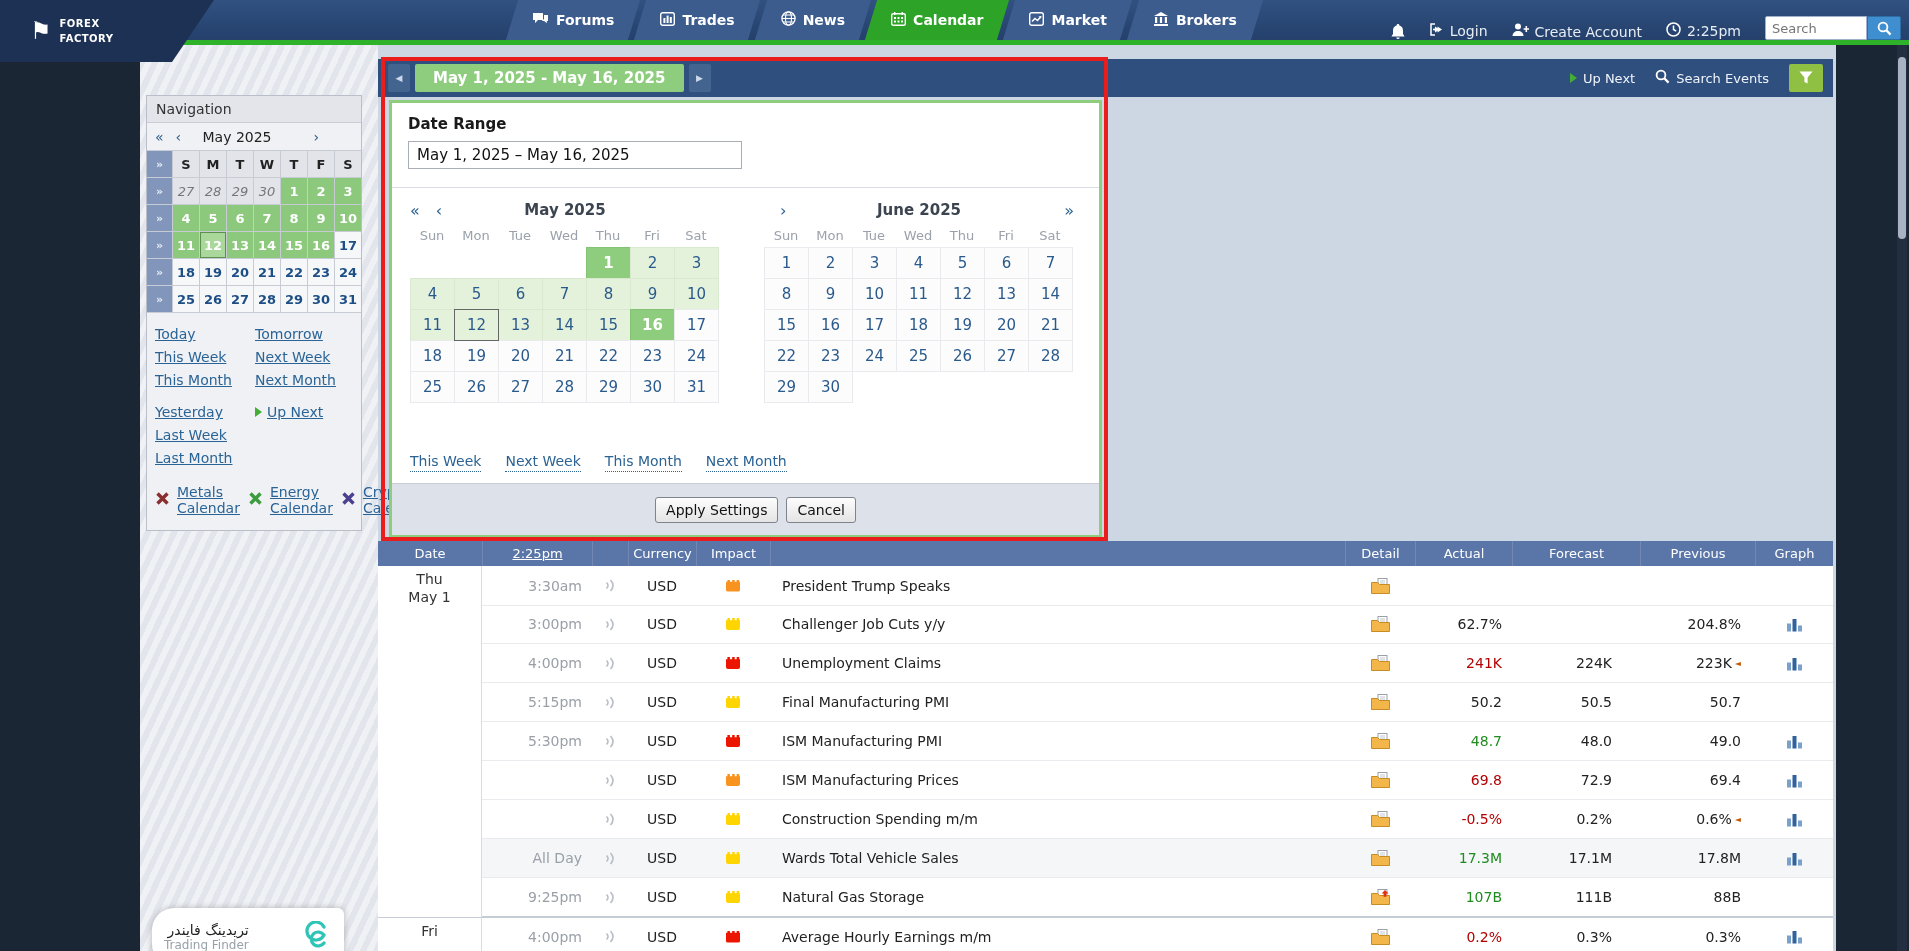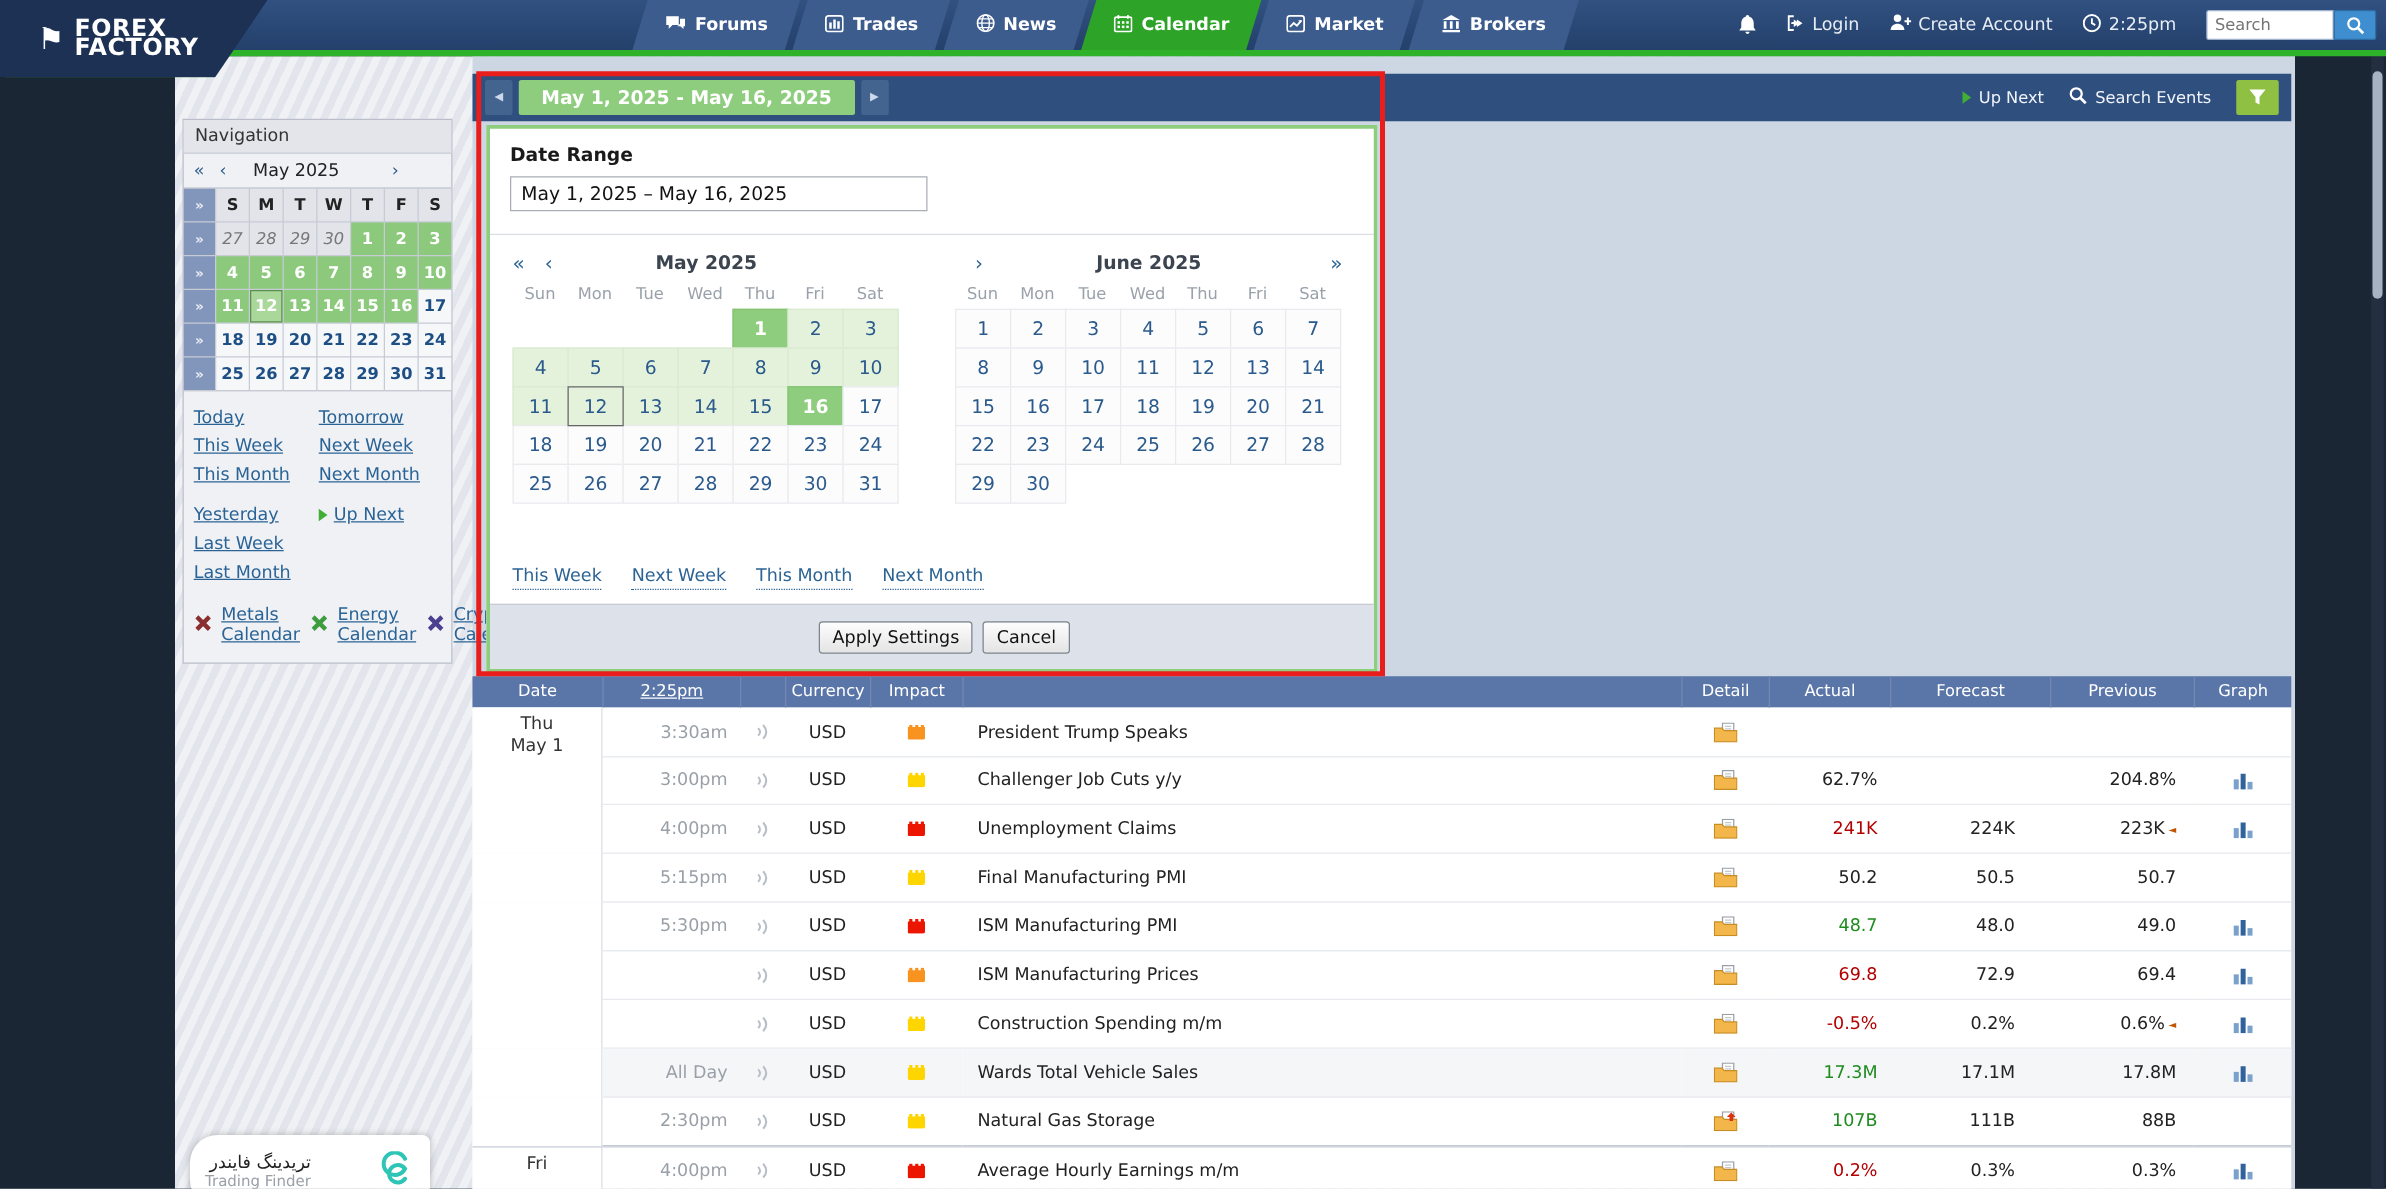--- a/index.html
+++ b/index.html
@@ -7,28 +7,28 @@
   body { background:#1b2634; font-family:"DejaVu Sans","Liberation Sans",sans-serif; position:relative; }
 
   
   .topbar { position:absolute; left:140px; top:0; width:1769px; height:40px;
     background:linear-gradient(180deg,#315181,#24406b); z-index:20; }
   .greenstrip { position:absolute; left:140px; top:40px; width:1769px; height:5px; background:#2eb229; z-index:21; }
   .logo { position:absolute; left:0; top:0; width:214px; height:62px; background:#1d3154;
     clip-path:polygon(0 0,100% 0,calc(100% - 42px) 100%,0 100%);
     filter:drop-shadow(4px 2px 0 #2eb229); display:flex; align-items:center; gap:8px; padding-left:30px; z-index:25; }
   .logo-flag { color:#fff; font-size:24px; line-height:24px; }
-  .logo-text { color:#fff; font-weight:bold; font-size:19px; line-height:15px; letter-spacing:.5px; }
+  .logo-text { color:#fff; font-weight:bold; font-size:10px; line-height:15px; letter-spacing:.5px; }
   .tabs { position:absolute; left:372px; top:0; height:40px; display:flex; }
   .tab { position:relative; height:40px; margin-right:6px; padding:0 20px; display:flex; align-items:center; gap:7px; cursor:pointer; }
   .tab::before { content:""; position:absolute; inset:0; background:#3d5c8e; transform:skewX(-17deg); }
   .tab.active::before { background:#2da327; }
   .tab > * { position:relative; z-index:1; }
   .tab-label { color:#fff; font-weight:bold; font-size:14px; }
-  .topright { position:absolute; right:8px; top:0; height:40px; display:flex; align-items:center; gap:24px; }
+  .topright { position:absolute; right:8px; top:0; height:40px; display:flex; align-items:flex-end; gap:24px; }
   .topright .titem { display:flex; align-items:center; gap:6px; color:#e8edf5; font-size:14px; cursor:pointer; }
   .searchwrap { display:flex; align-items:center; }
   .search-input { width:102px; height:24px; border:1px solid #9db1cc; border-radius:2px 0 0 2px; font-size:13px; padding:0 6px;
     font-family:"DejaVu Sans",sans-serif; color:#555; background:#fff; }
   .search-btn { width:34px; height:24px; background:#3e8ed0; border:1px solid #2f6ea3; border-radius:0 2px 2px 0;
     display:flex; align-items:center; justify-content:center; cursor:pointer; }
 
   
   .stripes { position:absolute; left:140px; top:45px; width:1696px; height:906px;
     background:repeating-linear-gradient(115deg,#f0f1f5 0 6px,#e2e5eb 6px 12px); }
@@ -781,21 +781,21 @@
         <div class="cell gr">
           <svg width="17" height="15" viewBox="0 0 17 15">
             <rect x="1" y="6.5" width="4" height="8" fill="#7aa0cc"></rect>
             <rect x="6.5" y="2" width="4" height="12.5" fill="#31629c"></rect>
             <rect x="12" y="8.5" width="4" height="6" fill="#7aa0cc"></rect>
           </svg>
         </div>
       </div>
       <div class="trow day-end">
         <div class="cell date"></div>
-        <div class="cell time">2:30pm</div>
+        <div class="cell time">9:25pm</div>
         <div class="cell snd">
           <svg width="12" height="15" viewBox="0 0 12 15">
             <path d="M2.5 4.5 Q5.5 7.5 2.5 10.5" fill="none" stroke="#b8bec7" stroke-width="1.6"></path>
             <path d="M6.5 2 Q11.5 7.5 6.5 13" fill="none" stroke="#b8bec7" stroke-width="1.6"></path>
           </svg>
         </div>
         <div class="cell cur">USD</div>
         <div class="cell imp-c">
           <span class="imp" style="background: rgb(255, 213, 0);"></span>
         </div>

